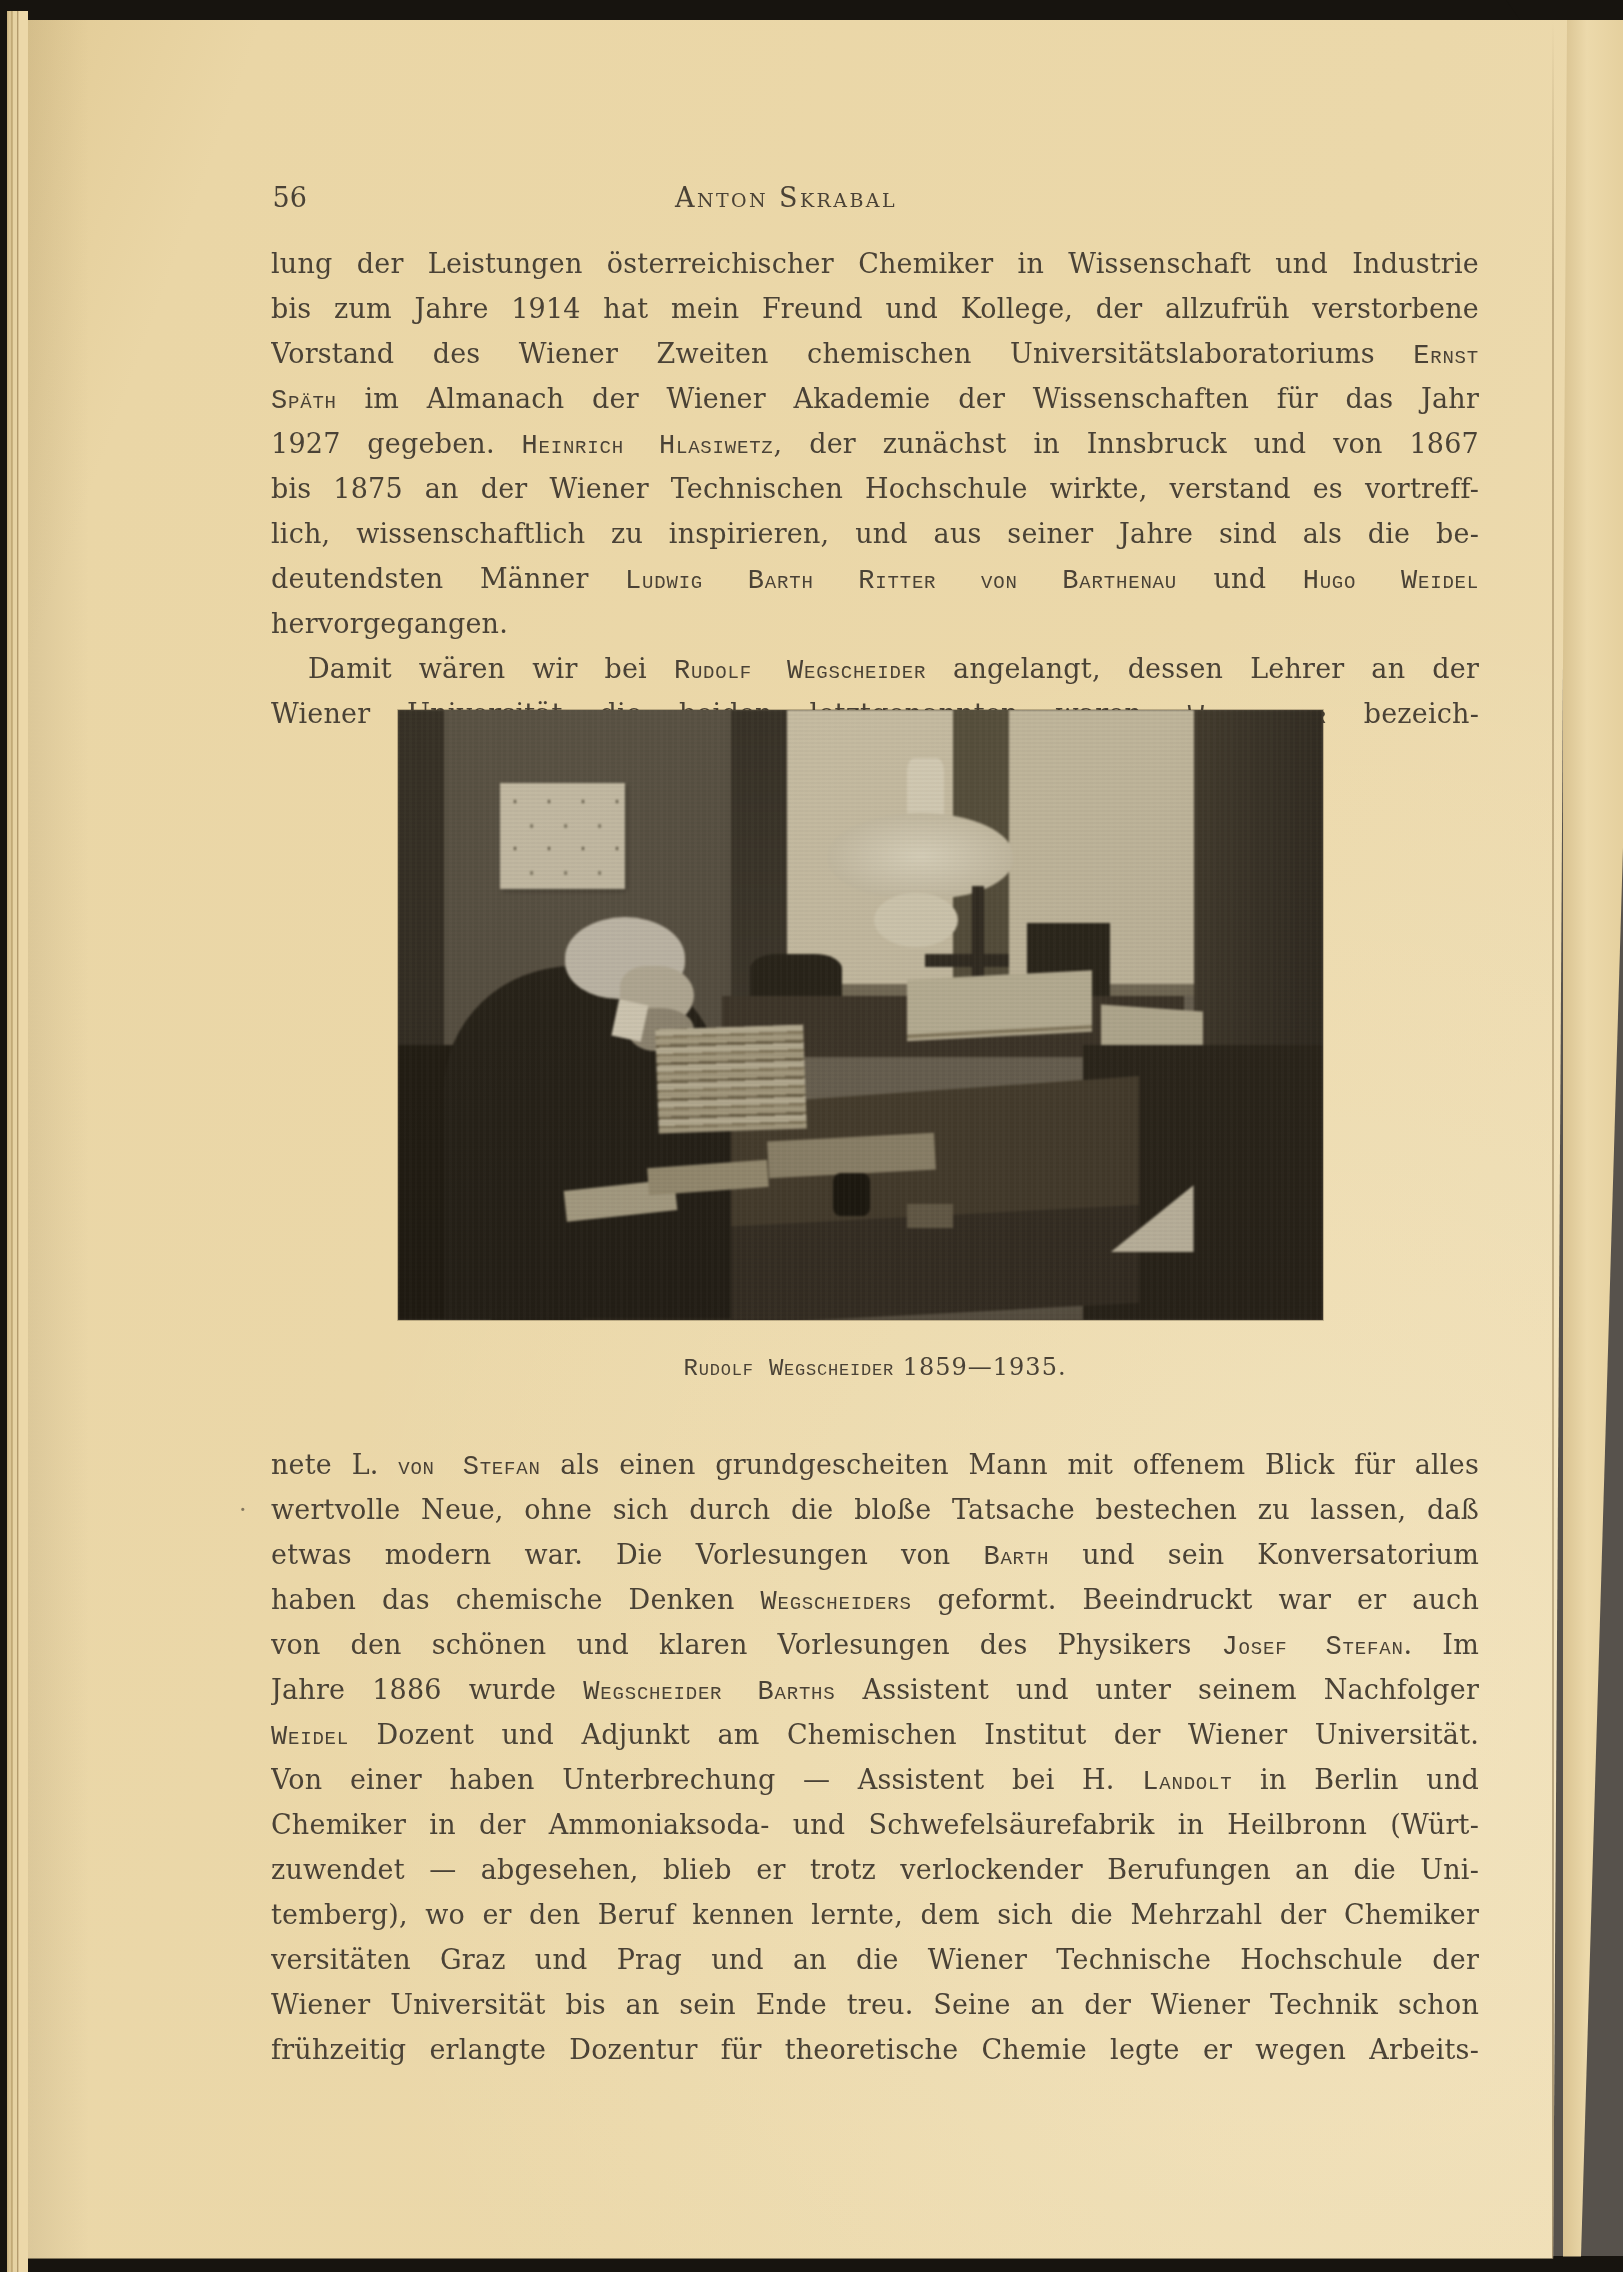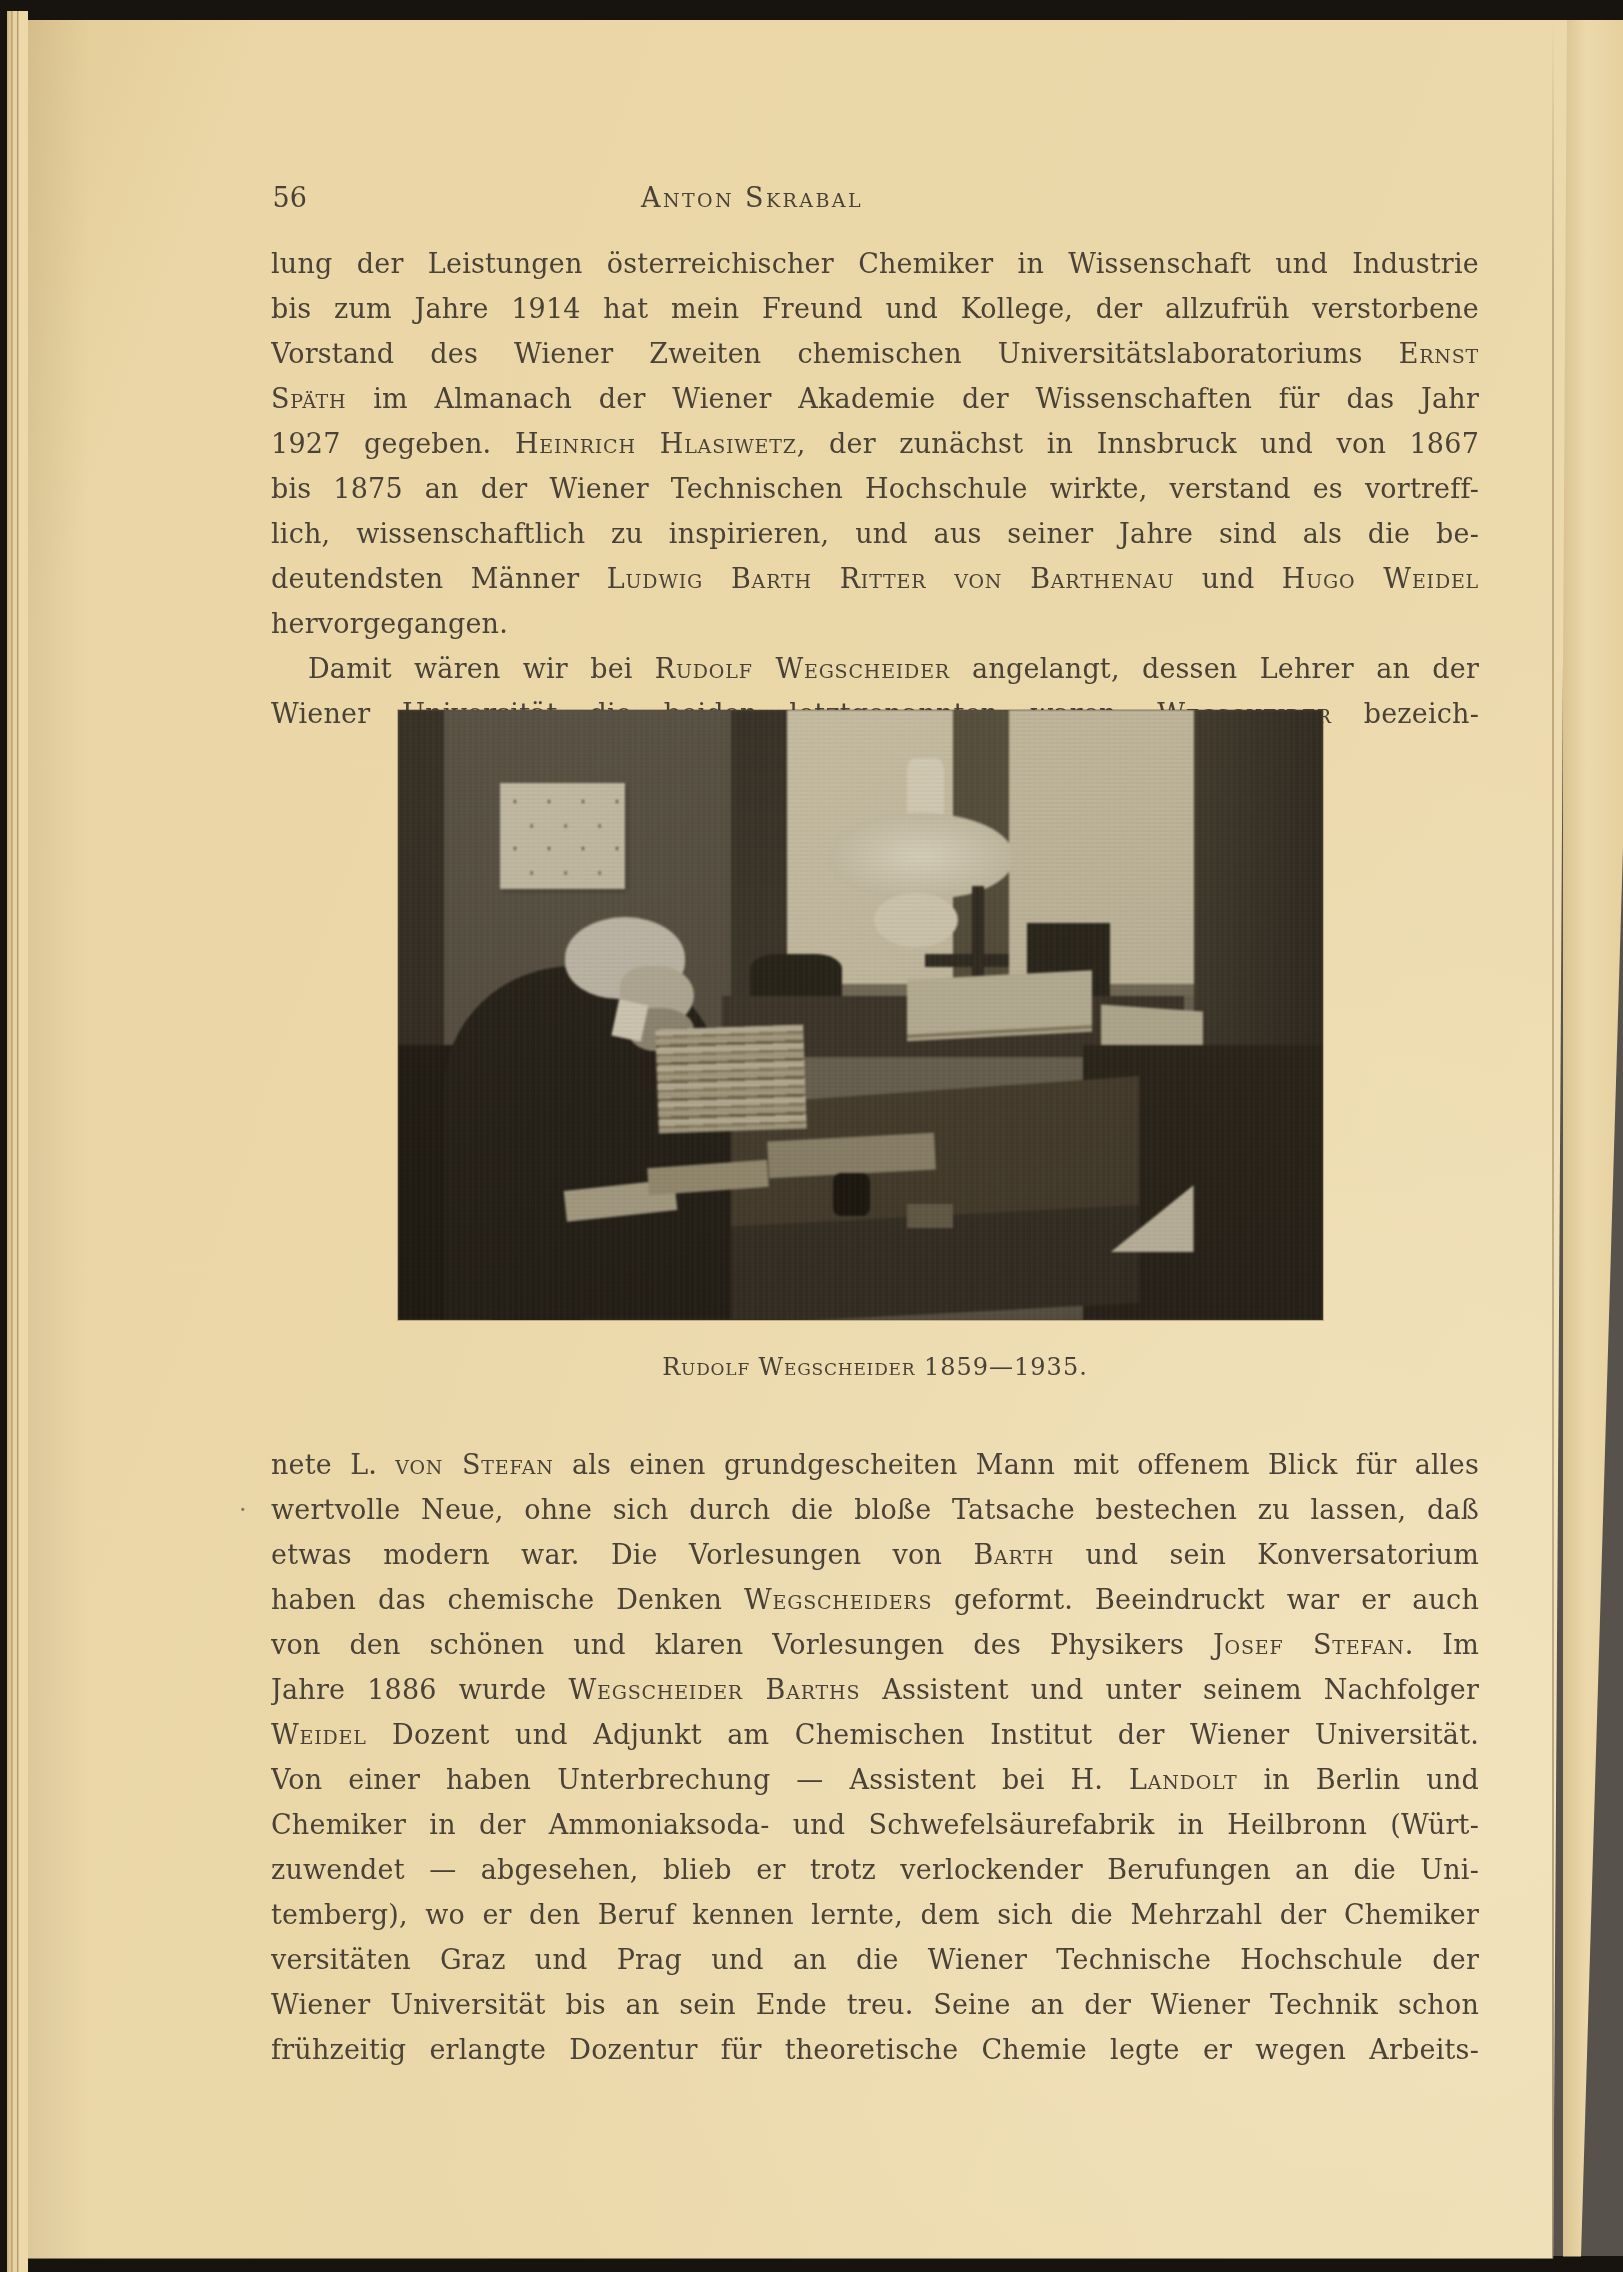--- a/index.html
+++ b/index.html
@@ -22,30 +22,30 @@
   #page{position:absolute;left:28px;top:19.5px;width:1539px;height:2239px;
       background:linear-gradient(110deg,#e2cb96 0%,#ead6a6 10%,#ebd8aa 60%,#eedcb2 100%);
       clip-path:polygon(0 0,100% 0,99.1% 100%,0 100%);}
   #page::before{content:"";position:absolute;inset:0;
       background:radial-gradient(120% 90% at 85% 75%, rgba(255,250,230,.25) 0%, rgba(0,0,0,0) 55%),
                  linear-gradient(90deg, rgba(90,70,35,.10) 0%, rgba(0,0,0,0) 4%);}
   #page-crease{position:absolute;right:13px;top:0;width:2.4px;height:100%;
       background:linear-gradient(rgba(120,95,55,0), rgba(120,95,55,.38) 12%, rgba(120,95,55,.42) 70%, rgba(90,70,40,.5));}
   #header{position:absolute;left:243px;top:162px;width:1208px;height:36px;}
   #page-number{position:absolute;left:1.6px;top:0;font-size:27px;color:#4a4236;}
-  #running-title{position:absolute;left:481px;transform:translateX(-50%);top:0;
+  #running-title{position:absolute;left:515px;transform:translateX(-50%);top:0;
       font-variant:small-caps;letter-spacing:2.4px;font-size:27px;color:#4a4236;white-space:nowrap;}
   .textblock{position:absolute;left:243px;width:1208px;}
   #body-top{top:221px;}
   #body-bottom{top:1422px;}
   .line{height:45px;line-height:45px;font-size:27px;color:#4a4236;
         text-align:justify;text-align-last:justify;overflow:hidden;letter-spacing:0.2px;}
   .line.indent{padding-left:37px;}
   .line.flush-last{text-align-last:left;}
-  .sc{font-variant:small-caps;letter-spacing:0.8px;}
+  .sc{font-variant:small-caps;letter-spacing:0.8px;font-family:Liberation Mono, monospace;}
   #margin-mark{position:absolute;left:211px;top:1476px;font-size:24px;color:rgba(74,66,54,.65);}
   
   #caption{position:absolute;left:243px;top:1329px;width:1208px;}
   #caption .line{height:36px;line-height:36px;font-size:24px;text-align:center;
       text-align-last:center;letter-spacing:1px;}
   
   #photo{position:absolute;left:370px;top:690px;width:925px;height:610px;overflow:hidden;
       background:#6e675a;box-shadow:inset 0 0 57px rgba(30,25,15,.45), 0 0 0 0.8px rgba(60,50,30,.35);}
   #photo-art{position:absolute;inset:0;filter:blur(1px);}
   .ph{position:absolute;}

